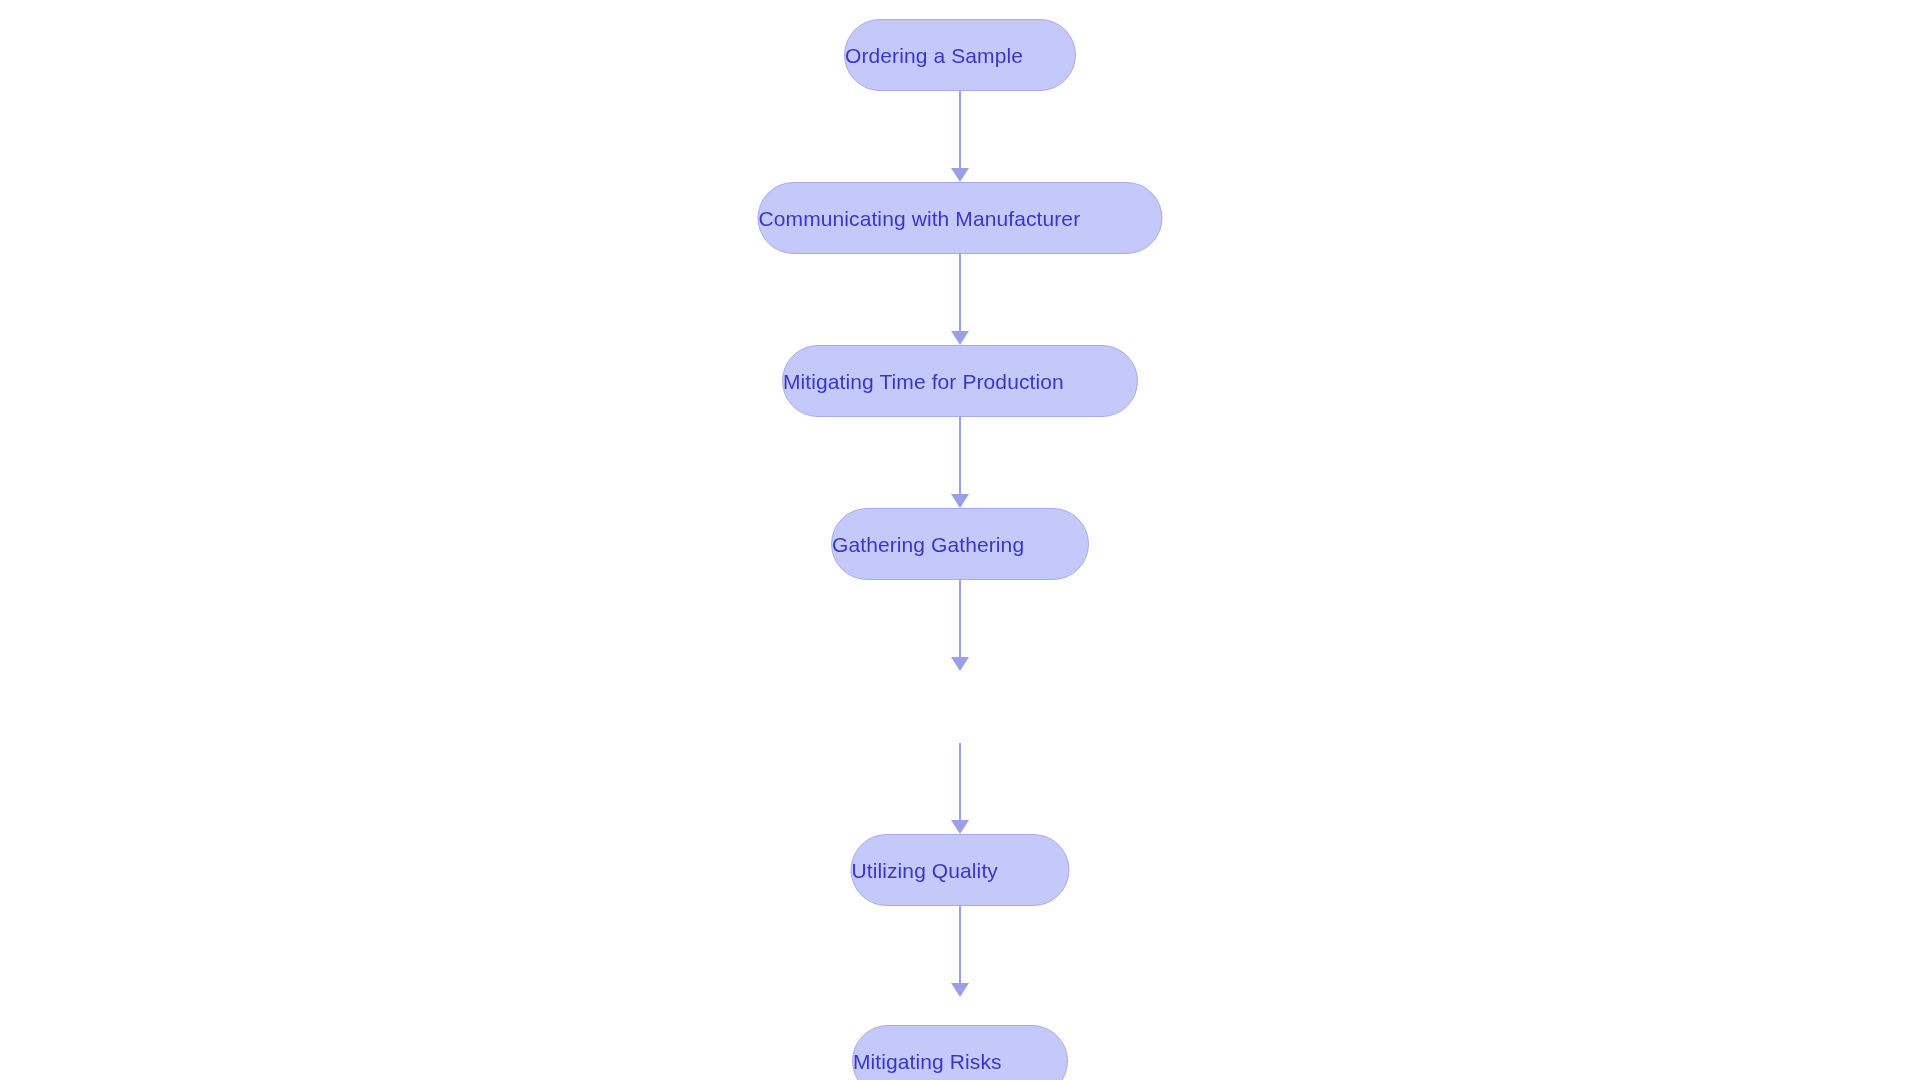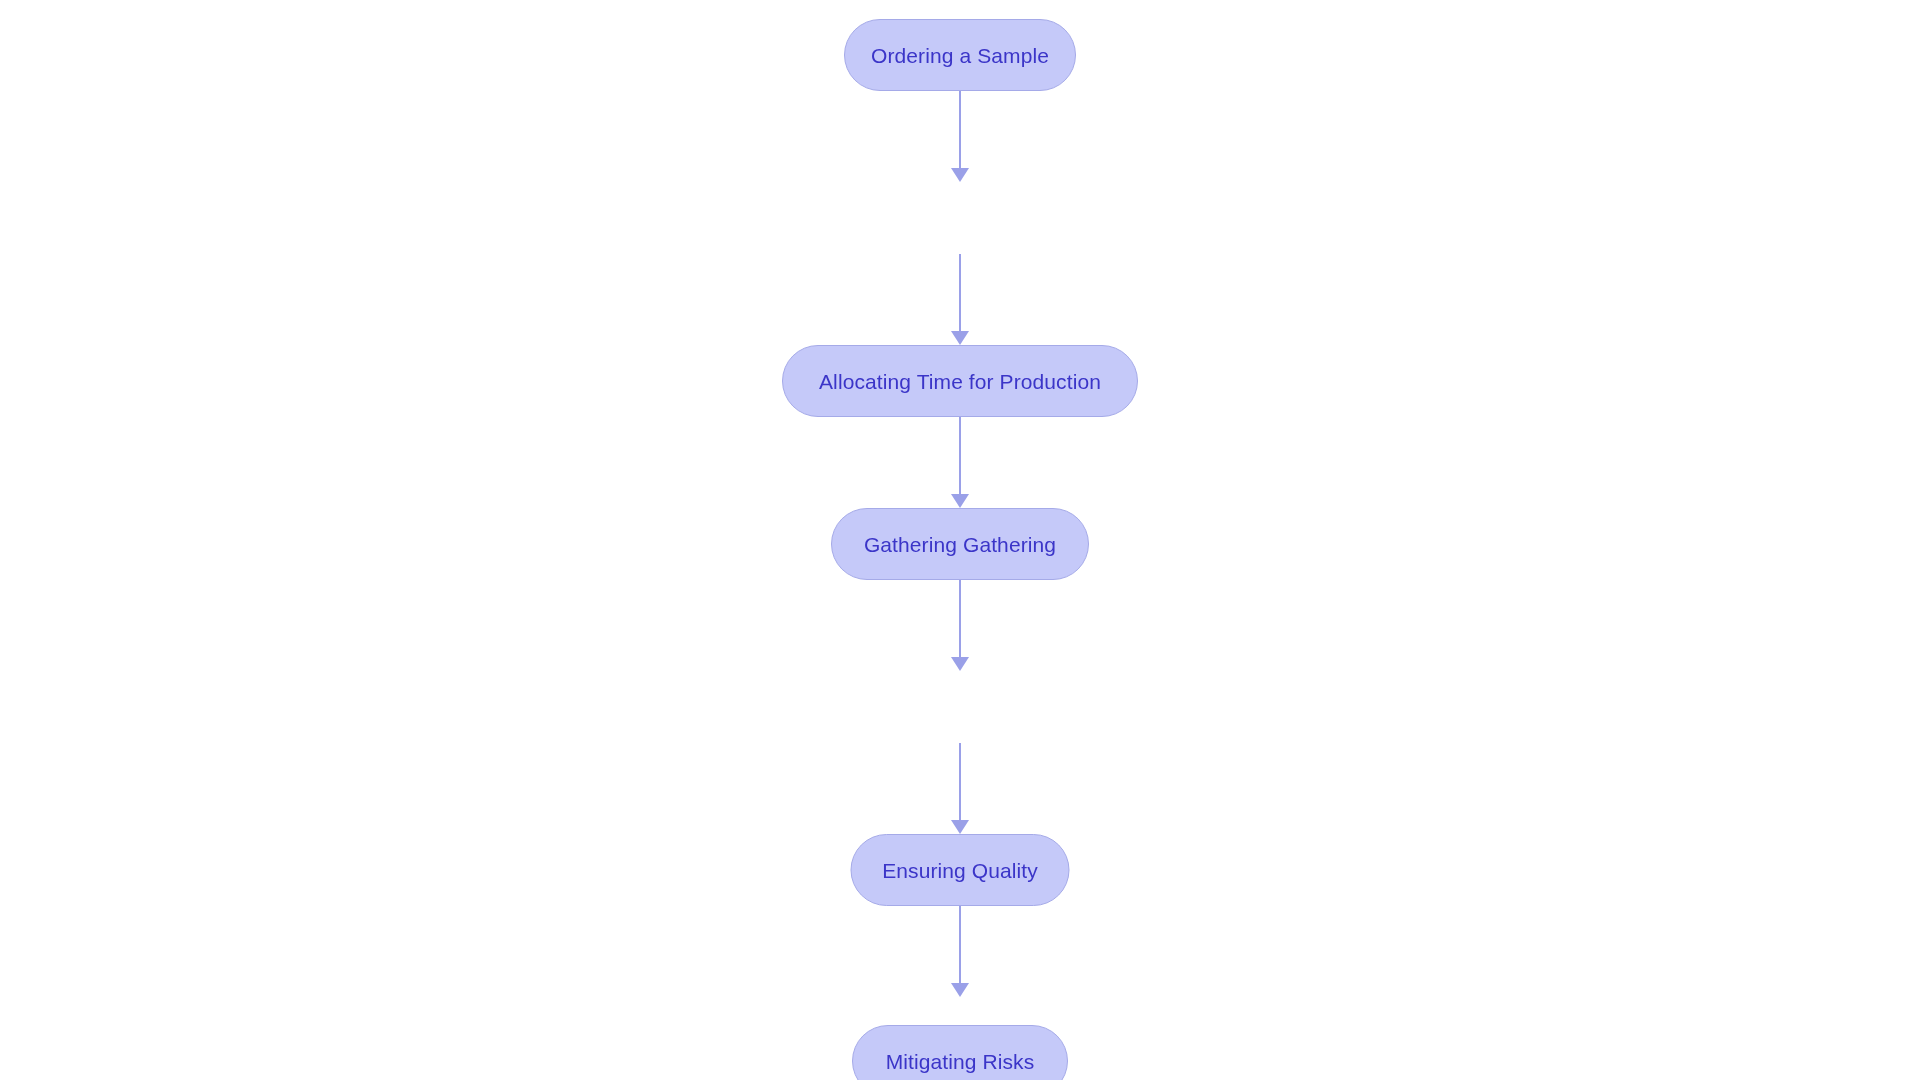--- a/index.html
+++ b/index.html
@@ -26,21 +26,20 @@
   .flow-node {
     position: absolute;
     box-sizing: border-box;
     height: 72px;
     transform: translateX(-50%);
     background: #c5c9f9;
     border: 1.6px solid #a5aae8;
     border-radius: 36px;
     display: flex;
     align-items: center;
-    justify-content: center;
     z-index: 2;
   }
   .flow-node-label {
     font-size: 21px;
     line-height: 1;
     color: #3b35c8;
     white-space: nowrap;
     letter-spacing: 0.1px;
     user-select: none;
   }
@@ -99,31 +98,34 @@
   </div>
   <div class="flow-connector" style="left:960px; top:906px; height:91px;">
     <div class="conn-line" style="height:77px;"></div>
     <div class="conn-head"></div>
   </div>
 
   <div class="flow-node" style="left:960px; top:19px; width:232px;">
     <span class="flow-node-label">Ordering a Sample</span>
   </div>
 
+  <div class="flow-node" style="left:960px; top:182px; width:405px;">
+    <span class="flow-node-label">Communicating with Manufacturer</span>
+  </div>
 
   <div class="flow-node" style="left:960px; top:345px; width:356px;">
-    <span class="flow-node-label">Allocating Time for Production</span>
+    <span class="flow-node-label">Mitigating Time for Production</span>
   </div>
 
   <div class="flow-node" style="left:960px; top:508px; width:258px;">
     <span class="flow-node-label">Gathering Gathering</span>
   </div>
 
 
   <div class="flow-node" style="left:960px; top:834px; width:219px;">
-    <span class="flow-node-label">Ensuring Quality</span>
+    <span class="flow-node-label">Utilizing Quality</span>
   </div>
 
   <div class="flow-node" style="left:960px; top:1025px; width:216px;">
     <span class="flow-node-label">Mitigating Risks</span>
   </div>
 
 </div>
 
 </body></html>

